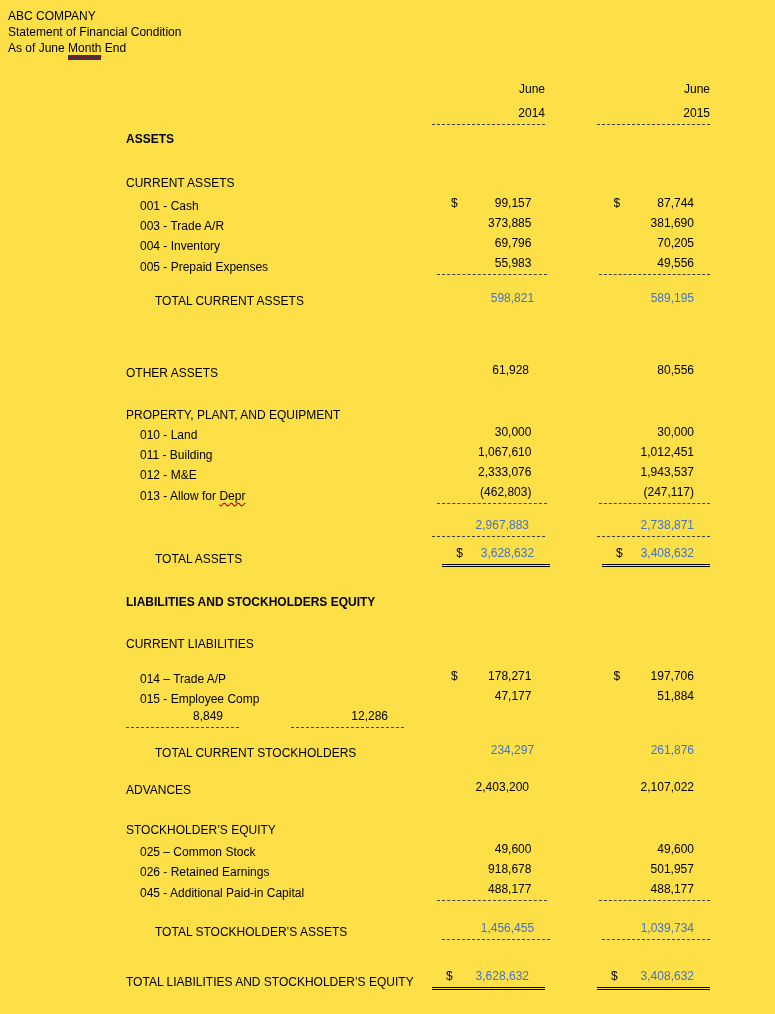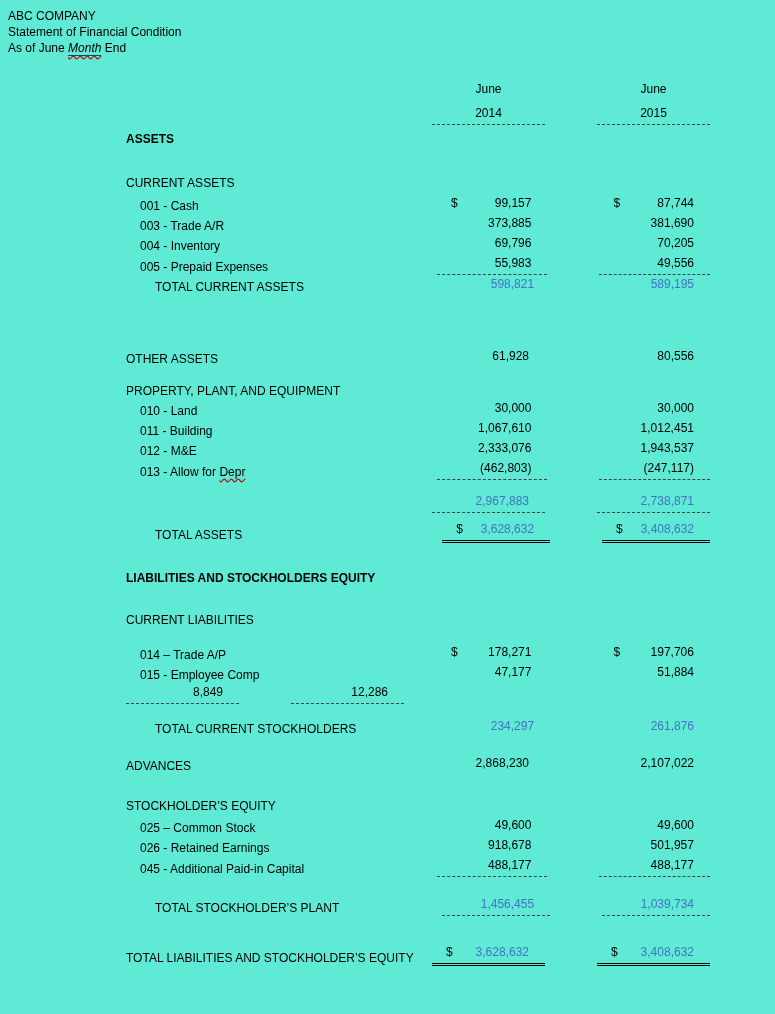--- a/index.html
+++ b/index.html
@@ -1,53 +1,52 @@
 <!DOCTYPE html>
 <html><head>
 <meta charset="utf-8">
 <style>
   html,body{margin:0;padding:0;background:#ffffff;}
   .page{
     position:relative;
     width:775px;height:1014px;
-    background:#5eead4;
+    background:#fde047;
     font-family:"Liberation Sans",sans-serif;
     font-size:12px;color:#000;
     overflow:hidden;
   }
   .doc-header{position:absolute;top:8px;left:8px;line-height:16px;}
   .doc-header .line{white-space:nowrap;}
   .month-field{
-    border-bottom:1px solid #0c4a6e;
+    border-bottom:5px solid #0c4a6e;
     text-decoration-line:underline;
     text-decoration-style:wavy;
     text-decoration-color:#C00000;
     text-underline-offset:3px;
-    font-style:italic;
   }
   .misspelled{
     text-decoration-line:underline;
     text-decoration-style:wavy;
     text-decoration-color:#C00000;
     text-underline-offset:2px;
   }
   .table{position:absolute;left:126px;top:80px;width:584px;}
   .row{display:flex;align-items:flex-end;min-height:20px;line-height:15px;}
   .lbl{width:306px;white-space:nowrap;}
   .ind1{padding-left:14px;}
   .ind2{padding-left:29px;}
   .b{font-weight:bold;}
   .val{
     width:113px;box-sizing:border-box;
     display:flex;justify-content:space-between;
     padding:2px 16px 3px 14px;
     white-space:nowrap;
   }
   .v2{margin-left:52px;}
-  .ctr{justify-content:center;padding-left:0;padding-right:0;}
+  .ctr{justify-content:flex-end;padding-left:0;padding-right:0;}
   .dash{border-bottom:1px dashed #404040;}
   .dbl{border-bottom:3px double #000;}
   .blue{color:#4472C4;}
   .cur{color:#000;}
 </style>
 </head>
 <body>
 
 <div class="page">
 
@@ -132,21 +131,21 @@
       <div class="val dash">
           <span class="cur"></span>
           <span>55,983</span>
         </div>
       <div class="val v2 dash">
           <span class="cur"></span>
           <span>49,556</span>
         </div>
     </div>
 
-    <div class="row" style="">
+    <div class="row" style="margin-top:14px">
       <div class="lbl ind2">TOTAL CURRENT ASSETS</div>
       <div class="val">
           <span class="cur"></span>
           <span class="blue">598,821</span>
         </div>
       <div class="val v2">
           <span class="cur"></span>
           <span class="blue">589,195</span>
         </div>
     </div>
@@ -156,21 +155,21 @@
       <div class="val">
           <span class="cur"></span>
           <span>61,928</span>
         </div>
       <div class="val v2">
           <span class="cur"></span>
           <span>80,556</span>
         </div>
     </div>
 
-    <div class="row" style="margin-top:12px">
+    <div class="row" style="margin-top:22px">
       <div class="lbl">PROPERTY, PLANT, AND EQUIPMENT</div>
     </div>
 
     <div class="row">
       <div class="lbl ind1">010 - Land</div>
       <div class="val">
           <span class="cur"></span>
           <span>30,000</span>
         </div>
       <div class="val v2">
@@ -291,21 +290,21 @@
       <div class="val v2">
           <span class="cur"></span>
           <span class="blue">261,876</span>
         </div>
     </div>
 
     <div class="row" style="margin-top:17px">
       <div class="lbl">ADVANCES</div>
       <div class="val">
           <span class="cur"></span>
-          <span>2,868,230</span>
+          <span>2,403,200</span>
         </div>
       <div class="val v2">
           <span class="cur"></span>
           <span>2,107,022</span>
         </div>
     </div>
 
     <div class="row" style="margin-top:20px">
       <div class="lbl">STOCKHOLDER’S EQUITY</div>
     </div>
@@ -340,21 +339,21 @@
           <span class="cur"></span>
           <span>488,177</span>
         </div>
       <div class="val v2 dash">
           <span class="cur"></span>
           <span>488,177</span>
         </div>
     </div>
 
     <div class="row" style="margin-top:18px">
-      <div class="lbl ind2">TOTAL STOCKHOLDER’S PLANT</div>
+      <div class="lbl ind2">TOTAL STOCKHOLDER’S ASSETS</div>
       <div class="val dash">
           <span class="cur"></span>
           <span class="blue">1,456,455</span>
         </div>
       <div class="val v2 dash">
           <span class="cur"></span>
           <span class="blue">1,039,734</span>
         </div>
     </div>
 

